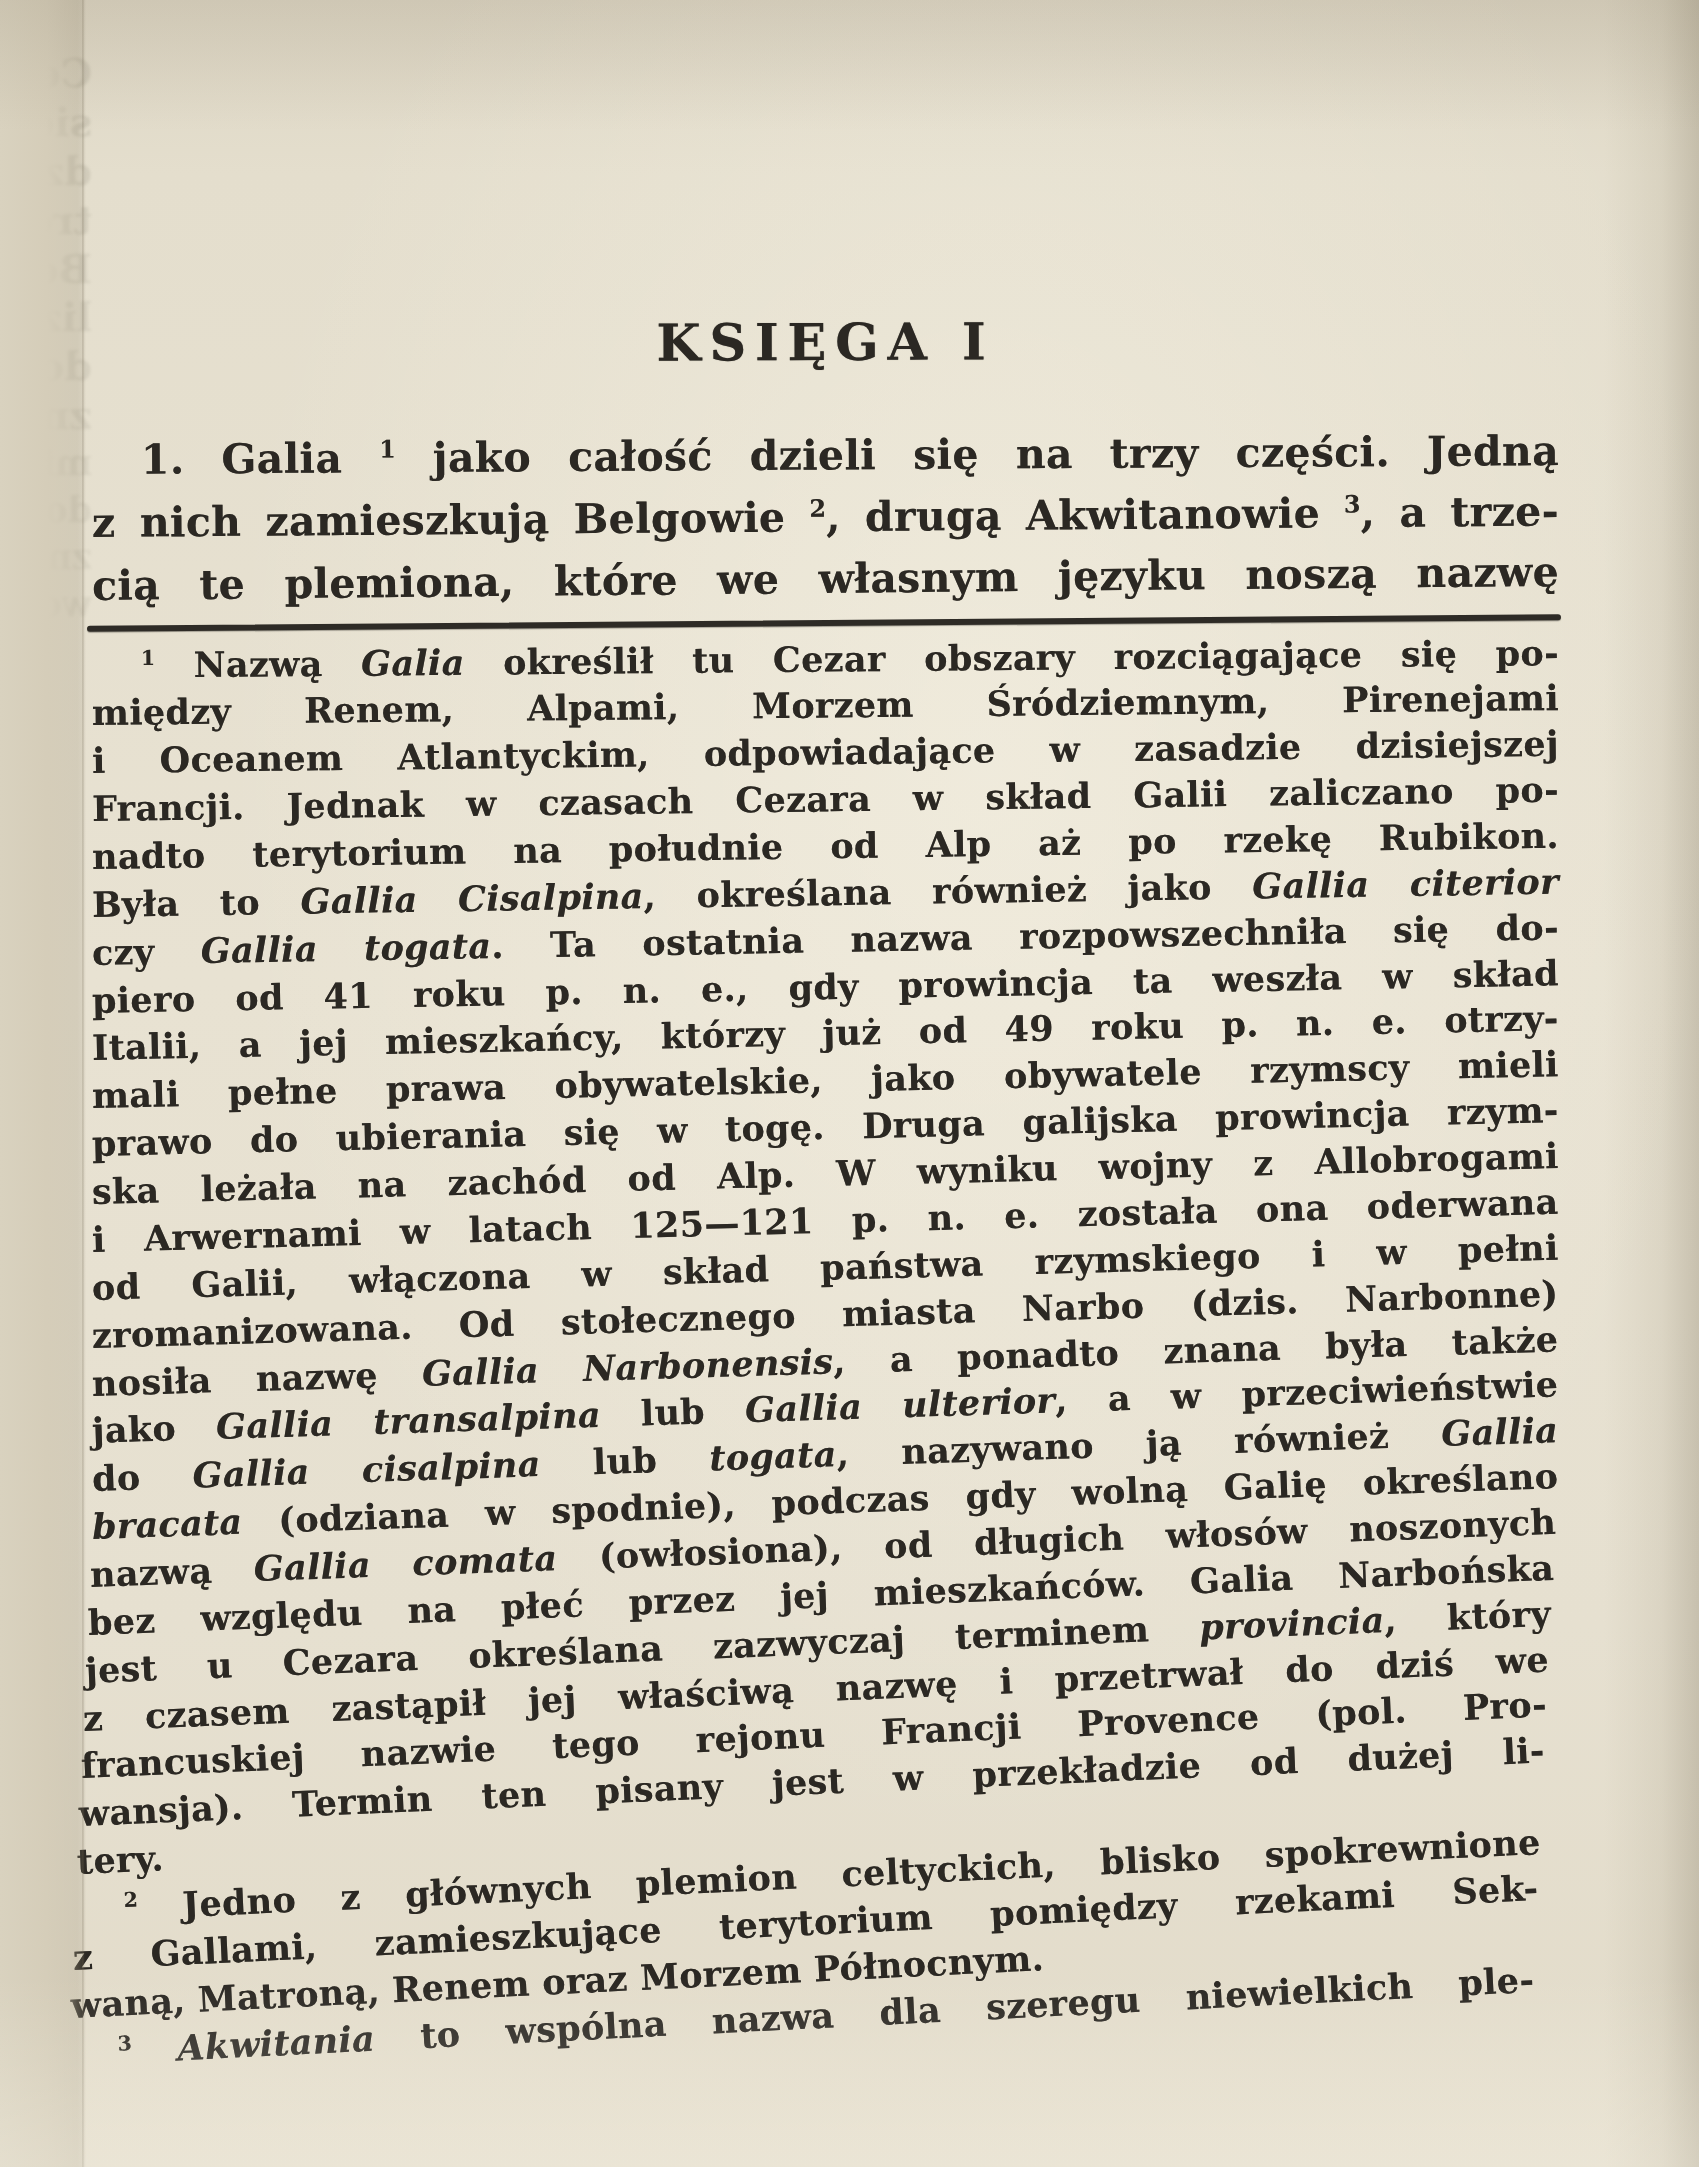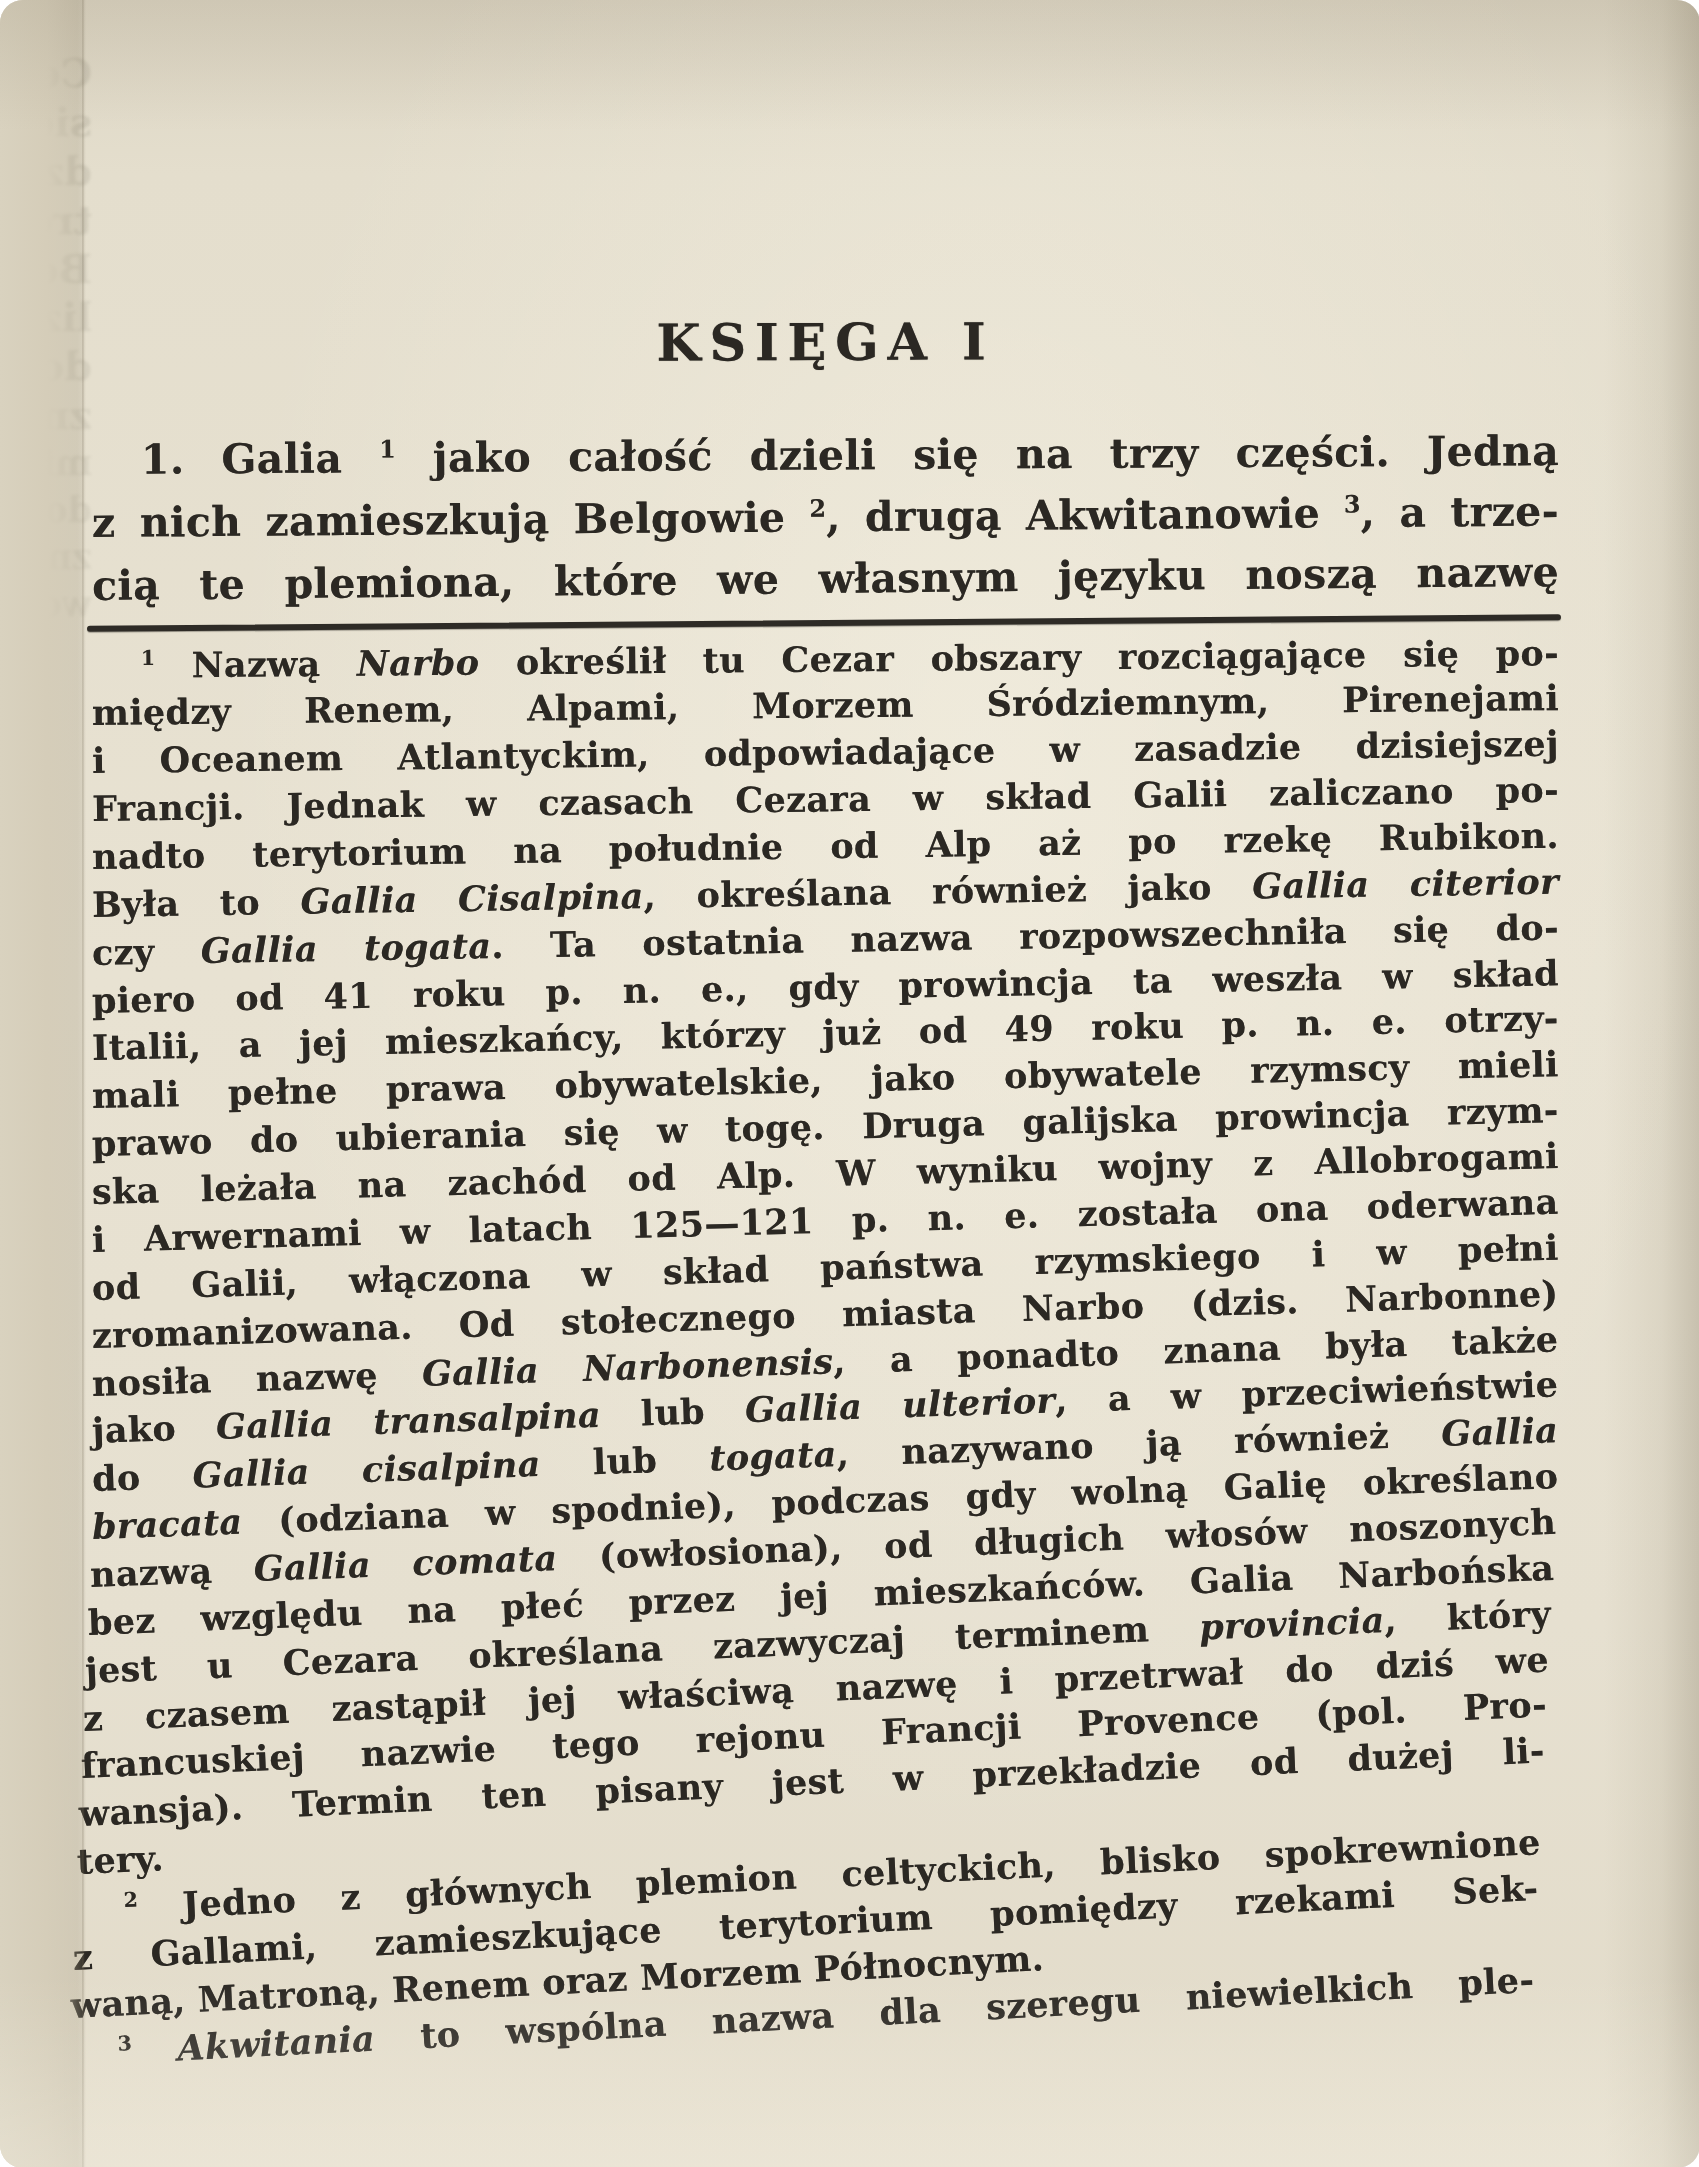--- a/index.html
+++ b/index.html
@@ -1,21 +1,21 @@
 <!DOCTYPE html>
 <html lang="pl" style="font-size:14px"><head>
 <meta charset="utf-8">
 <style>
   html,body{margin:0;padding:0;width:1700px;height:2168px;overflow:hidden;
     font-family:"DejaVu Serif","Liberation Serif",serif;}
   #book-page{position:relative;width:1700px;height:2168px;overflow:hidden;
     background:
       radial-gradient(ellipse at 58% 35%, rgba(255,252,240,.35) 0%, rgba(255,252,240,0) 55%),
       linear-gradient(180deg, #ddd6c4 0%, #e4decd 8%, #e8e2d2 45%, #e6e0d0 75%, #e2dbc9 100%);
-    color:#2b2823;border-radius:23px;}
+    color:#2b2823;}
   
   .edge{position:absolute;pointer-events:none;z-index:5;}
   #left-edge{left:0;top:0;width:84px;height:100%;
     background:linear-gradient(90deg,#d9d2bf 0%,#d5cdb9 55%,rgba(160,150,125,.28) 92%,rgba(120,110,88,.12) 100%);}
   #left-crease{left:82px;top:0;width:4.4px;height:100%;
     background:linear-gradient(90deg,rgba(110,100,80,.22),rgba(110,100,80,0));}
   #right-edge{right:0;top:0;width:96px;height:100%;
     background:linear-gradient(270deg,rgba(125,115,92,.30) 0%,rgba(150,140,115,.14) 40%,rgba(150,140,115,0) 100%);}
   #top-vignette{left:0;top:0;width:100%;height:131px;
     background:linear-gradient(180deg,rgba(120,108,85,.14),rgba(120,108,85,0));}
@@ -63,21 +63,21 @@
       <div class="ghost-line" style="top: 583px; font-size: 35px; opacity: 0.093; transform: scaleX(-1) rotate(0.52deg);">wobec. Z tego powodu również Helwetowie przewyższają</div>
     </div>
   <h1 id="chapter-title">KSIĘGA I</h1>
   <div id="main-paragraph">
       <div class="line ind" style="top: 435px; font-size: 41px; transform: rotate(-0.35deg);"><span>1. Galia </span><span class="sup">1</span><span> jako całość dzieli się na trzy części. Jedną</span></div>
       <div class="line" style="top: 498px; font-size: 41px; transform: rotate(-0.45deg);"><span>z nich zamieszkują Belgowie </span><span class="sup">2</span><span>, drugą Akwitanowie </span><span class="sup">3</span><span>, a trze-</span></div>
       <div class="line" style="top: 561px; font-size: 41px; transform: rotate(-0.55deg);"><span>cią te plemiona, które we własnym języku noszą nazwę</span></div>
     </div>
   <div id="footnote-separator"></div>
   <div id="footnotes-section">
-      <div class="line ind" style="top: 645px; font-size: 35px; transform: rotate(-0.5deg);"><span class="sup">1</span><span> Nazwą </span><span class="it">Narbo</span><span> określił tu Cezar obszary rozciągające się po-</span></div>
+      <div class="line ind" style="top: 645px; font-size: 35px; transform: rotate(-0.5deg);"><span class="sup">1</span><span> Nazwą </span><span class="it">Galia</span><span> określił tu Cezar obszary rozciągające się po-</span></div>
       <div class="line" style="top: 692px; font-size: 35px; transform: rotate(-0.582759deg);"><span>między Renem, Alpami, Morzem Śródziemnym, Pirenejami</span></div>
       <div class="line" style="top: 740px; font-size: 35px; transform: rotate(-0.665517deg);"><span>i Oceanem Atlantyckim, odpowiadające w zasadzie dzisiejszej</span></div>
       <div class="line" style="top: 788px; font-size: 35px; transform: rotate(-0.748276deg);"><span>Francji. Jednak w czasach Cezara w skład Galii zaliczano po-</span></div>
       <div class="line" style="top: 836px; font-size: 35px; transform: rotate(-0.831034deg);"><span>nadto terytorium na południe od Alp aż po rzekę Rubikon.</span></div>
       <div class="line" style="top: 884px; font-size: 35px; transform: rotate(-0.913793deg);"><span>Była to </span><span class="it">Gallia Cisalpina</span><span>, określana również jako </span><span class="it">Gallia citerior</span></div>
       <div class="line" style="top: 932px; font-size: 35px; transform: rotate(-0.996552deg);"><span>czy </span><span class="it">Gallia togata</span><span>. Ta ostatnia nazwa rozpowszechniła się do-</span></div>
       <div class="line" style="top: 980px; font-size: 35px; transform: rotate(-1.07931deg);"><span>piero od 41 roku p. n. e., gdy prowincja ta weszła w skład</span></div>
       <div class="line" style="top: 1027px; font-size: 35px; transform: rotate(-1.16207deg);"><span>Italii, a jej mieszkańcy, którzy już od 49 roku p. n. e. otrzy-</span></div>
       <div class="line" style="top: 1075px; font-size: 35px; transform: rotate(-1.24483deg);"><span>mali pełne prawa obywatelskie, jako obywatele rzymscy mieli</span></div>
       <div class="line" style="top: 1123px; font-size: 35px; transform: rotate(-1.32759deg);"><span>prawo do ubierania się w togę. Druga galijska prowincja rzym-</span></div>

